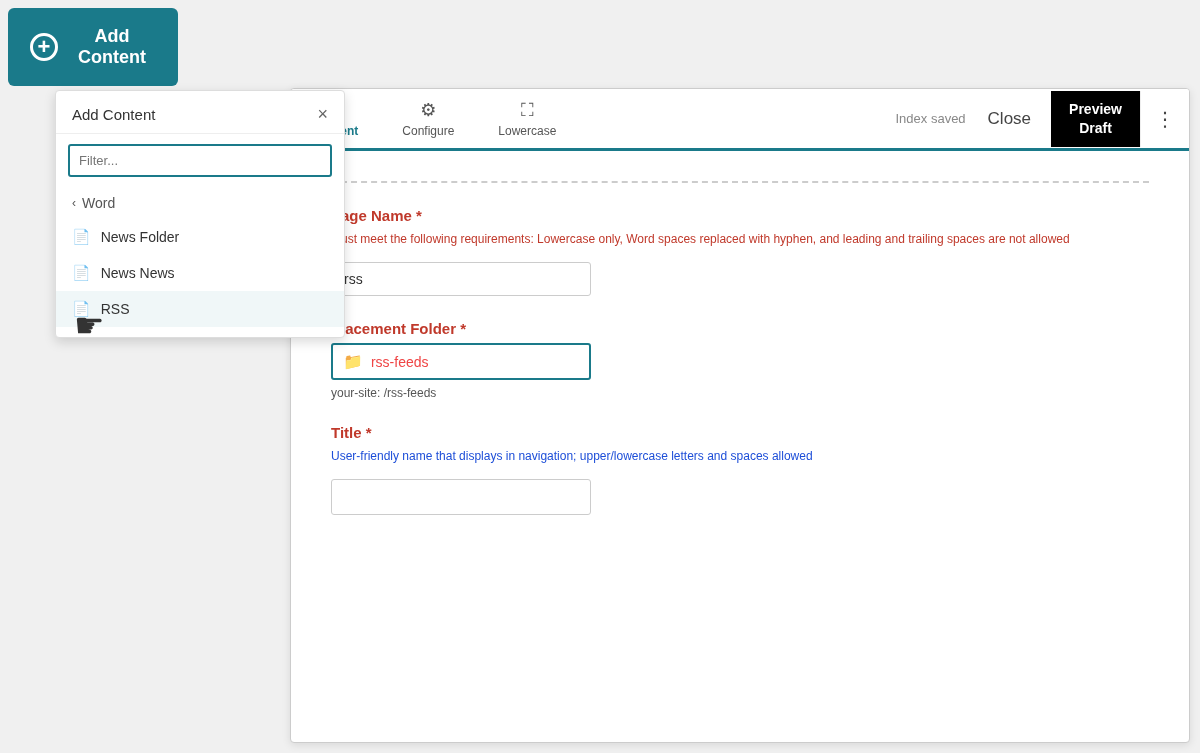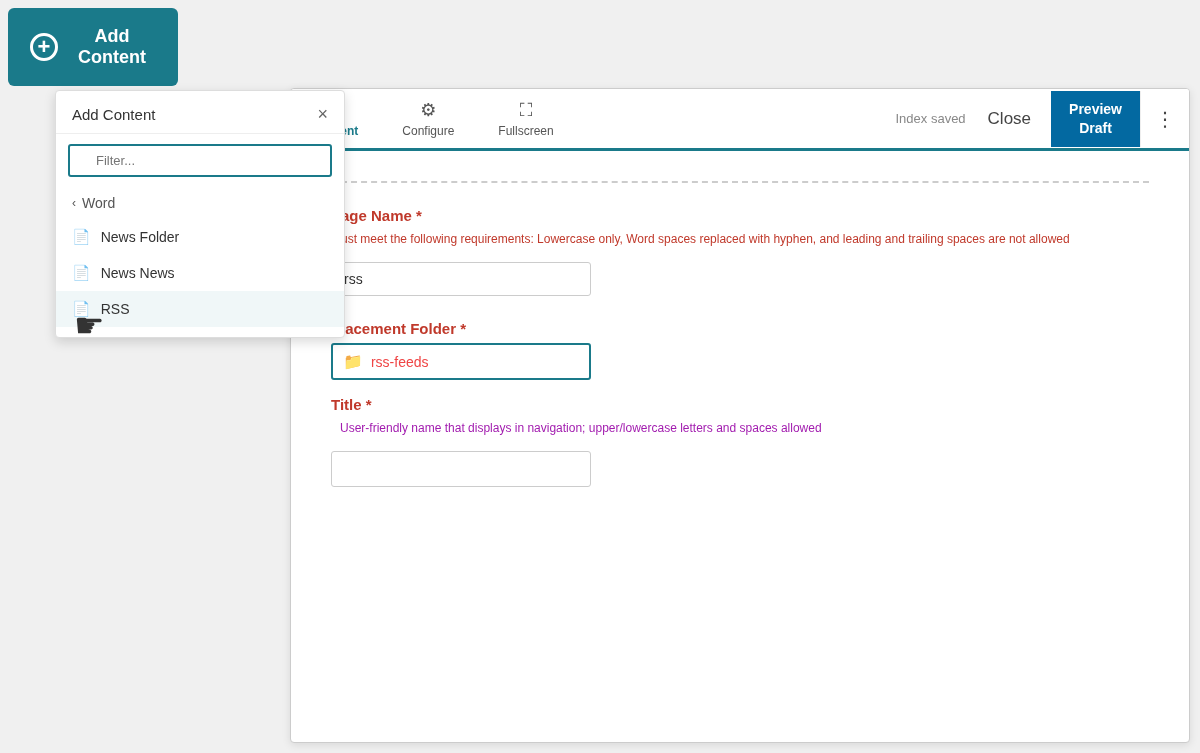--- a/index.html
+++ b/index.html
@@ -73,21 +73,21 @@
       background: none;
       border: none;
       cursor: pointer;
       color: #666;
       font-size: 18px;
       line-height: 1;
     }
     .filter-input {
       margin: 10px 12px;
       width: calc(100% - 24px);
-      padding: 7px 26px;
+      padding: 7px 9px;
       border: 2px solid #1a7a8a;
       border-radius: 3px;
       font-size: 13px;
       color: #999;
       outline: none;
     }
     .nav-back {
       display: flex;
       align-items: center;
       padding: 8px 16px;
@@ -181,21 +181,21 @@
     .close-editor-btn {
       background: none;
       border: none;
       color: #444;
       font-size: 17px;
       cursor: pointer;
       margin-right: 10px;
       padding: 6px 10px;
     }
     .preview-draft-btn {
-      background: #0369a1;
+      background: #000000;
       color: white;
       border: none;
       padding: 0 18px;
       height: 56px;
       font-size: 14px;
       font-weight: 600;
       cursor: pointer;
       text-align: center;
       line-height: 1.3;
     }
@@ -266,24 +266,23 @@
       font-size: 14px;
       color: #ef4444;
     }
     .placement-path {
       font-size: 12px;
       color: #555;
       margin-bottom: 24px;
     }
     .title-hint {
       font-size: 12px;
-      color: #a21caf;
+      color: #1d4ed8;
       margin-bottom: 14px;
       line-height: 1.5;
-      margin-left: 9px;
     }
     .title-input {
       display: block;
       width: 260px;
       padding: 8px 12px;
       border: 1px solid #ccc;
       border-radius: 3px;
       font-size: 14px;
       height: 36px;
       outline: none;
@@ -329,21 +328,21 @@
     <div class="tab active">
       <span class="tab-icon">≡</span>
       <span>Content</span>
     </div>
     <div class="tab">
       <span class="tab-icon">⚙</span>
       <span>Configure</span>
     </div>
     <div class="tab">
       <span class="tab-icon">⛶</span>
-      <span>Fullscreen</span>
+      <span>Lowercase</span>
     </div>
     <div class="toolbar-spacer"></div>
     <span class="draft-saved">Index saved</span>
     <button class="close-editor-btn">Close</button>
     <button class="preview-draft-btn">
       <span>Preview</span><br>
       <span>Draft</span>
     </button>
     <button class="more-btn">⋮</button>
   </div>
@@ -359,20 +358,21 @@
     <input class="text-input" type="text" value="rss" style="">
 
     <div class="field-label">
       <span>Placement Folder</span>
       <span class="required"> *</span>
     </div>
     <div class="placement-input-wrap">
       <span class="folder-icon">📁</span>
       <span class="placement-value">rss-feeds</span>
     </div>
+    <div class="placement-path">your-site: /rss-feeds</div>
 
     <div class="field-label" style="margin-top: 16px;">
       <span>Title</span>
       <span class="required"> *</span>
     </div>
     <div class="title-hint">User-friendly name that displays in navigation; upper/lowercase letters and spaces allowed</div>
     <input class="title-input" type="text" value="" style="">
   </div>
 </div>
 

